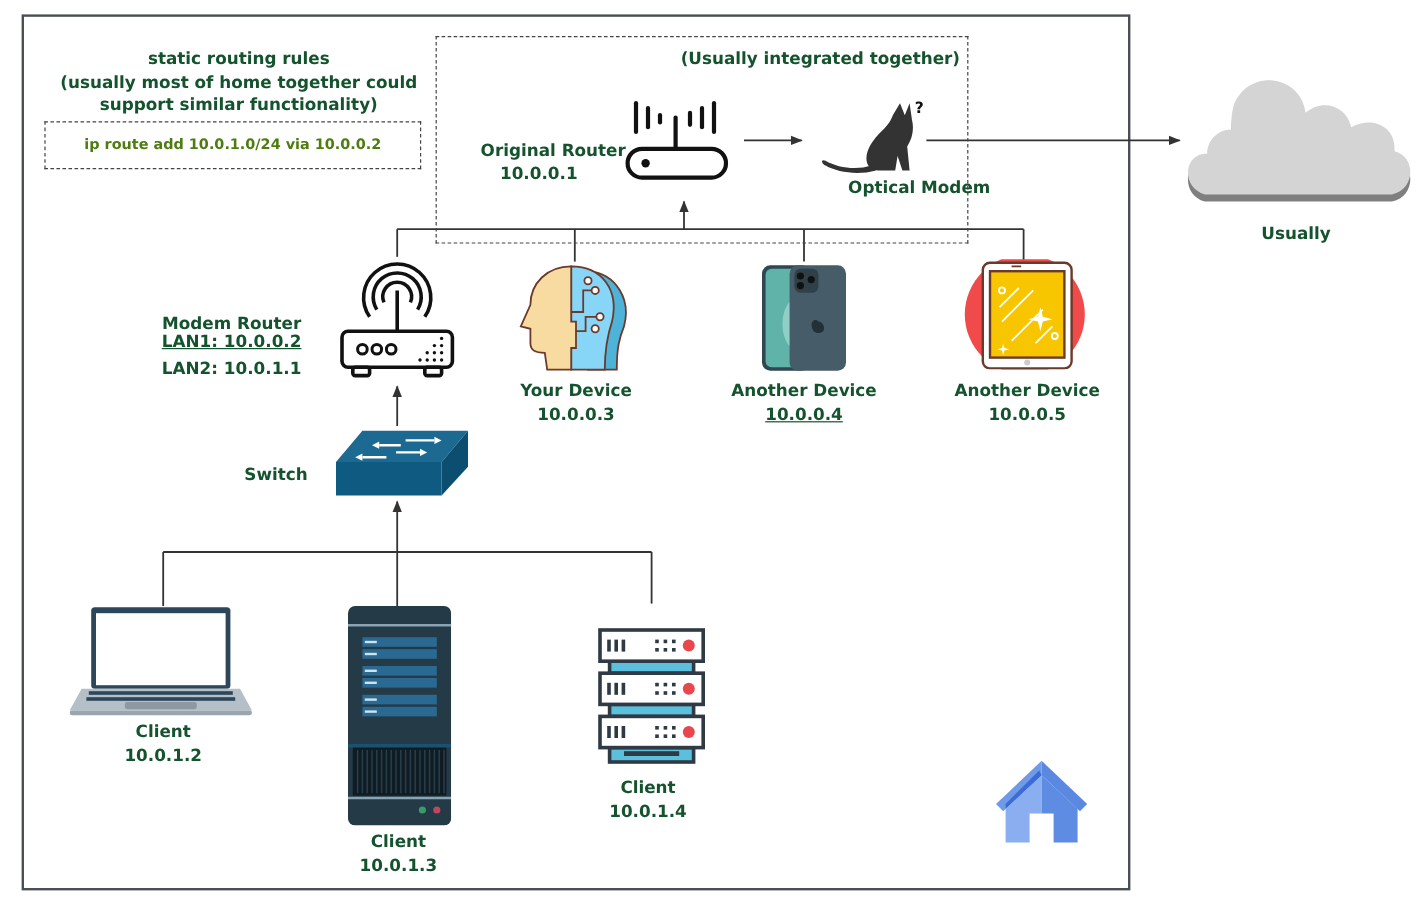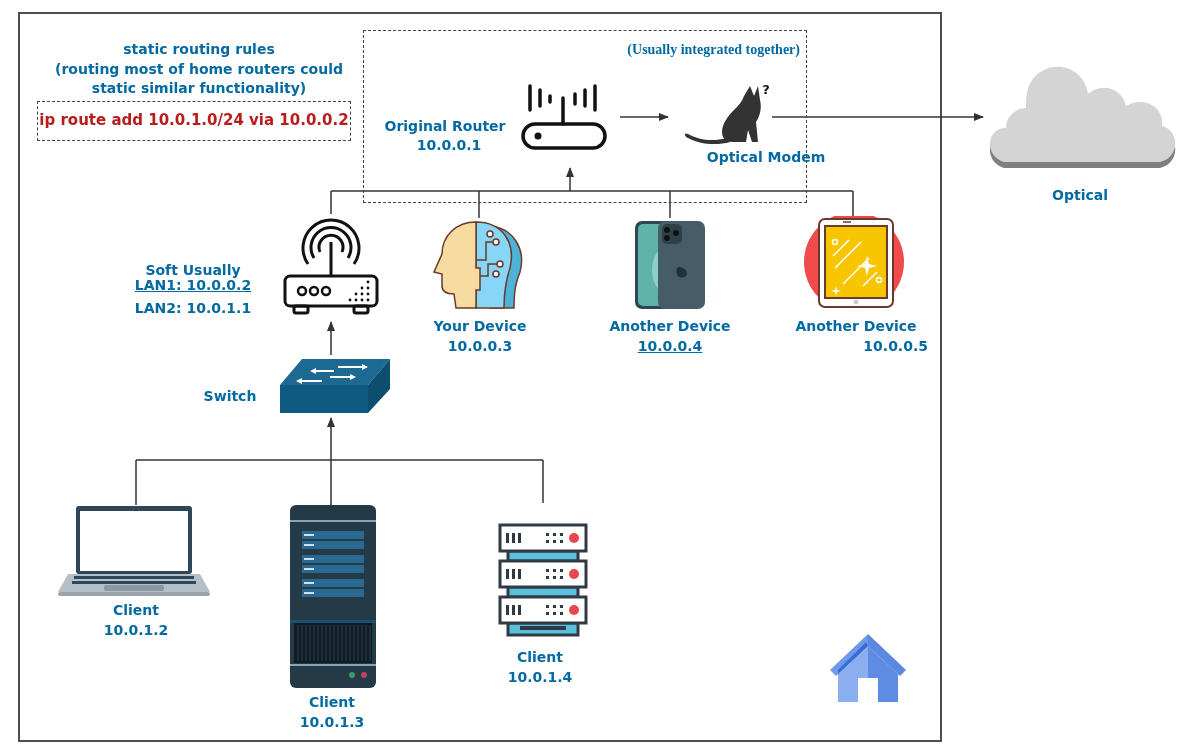--- a/index.html
+++ b/index.html
@@ -2,22 +2,22 @@
 <html><head>
 <meta charset="utf-8">
 <style>
   html, body { margin: 0; padding: 0; background: #ffffff; }
   body { width: 1186px; height: 755px; position: relative; overflow: hidden;
          font-family: "DejaVu Sans", sans-serif; color: #333333; }
   .frame { position: absolute; left: 18px; top: 12px; width: 924px; height: 730px;
            border: 2px solid #4a4f55; box-sizing: border-box; }
   .dash-box { position: absolute; border: 1.5px dashed #444; box-sizing: border-box; }
   .lbl { position: absolute; font-weight: bold; font-size: 14px; text-align: center;
-         line-height: 19px; color: #0369a1; white-space: nowrap; }
-  .cmd { color: #b91c1c; font-size: 15px; }
+         line-height: 19px; color: #14532d; white-space: nowrap; }
+  .cmd { color: #4d7c0f; font-size: 12px; }
   svg.wires { position: absolute; left: 0; top: 0; }
   .icon { position: absolute; }
 </style>
 </head>
 <body>
 
 <div class="frame"></div>
 
 <svg class="wires" width="1186" height="755">
   <defs>
@@ -39,29 +39,29 @@
 
   <line x1="331" y1="355" x2="331" y2="322" stroke="#333" stroke-width="1.5" marker-end="url(#arr)"></line>
 
   <line x1="331" y1="505" x2="331" y2="418" stroke="#333" stroke-width="1.5" marker-end="url(#arr)"></line>
   <line x1="136" y1="460" x2="543" y2="460" stroke="#333" stroke-width="1.5"></line>
   <line x1="136" y1="460" x2="136" y2="505" stroke="#333" stroke-width="1.5"></line>
   <line x1="543" y1="460" x2="543" y2="503" stroke="#333" stroke-width="1.5"></line>
 </svg>
 
 <div class="lbl" style="left:30px; top:40px; width:338px;">static routing rules</div>
-<div class="lbl" style="left:30px; top:60px; width:338px;">(routing most of home routers could</div>
-<div class="lbl" style="left:30px; top:79px; width:338px;">static similar functionality)</div>
+<div class="lbl" style="left:30px; top:60px; width:338px;">(usually most of home together could</div>
+<div class="lbl" style="left:30px; top:79px; width:338px;">support similar functionality)</div>
 <div class="dash-box" style="left:37px; top:101px; width:314px; height:40px;"></div>
 <div class="lbl cmd" style="left:37px; top:111px; width:314px;">ip route add 10.0.1.0/24 via 10.0.0.2</div>
 
 <div class="dash-box" style="left:363px; top:30px; width:444px; height:173px;"></div>
-<div class="lbl" style="left:560px; top:40px; width:240px; text-align:right;font-family:Liberation Serif, serif;">(Usually integrated together)</div>
-
-<div class="lbl" style="left:380px; top:117px; width:130px;">Original Router</div>
+<div class="lbl" style="left:560px; top:40px; width:240px; text-align:right;">(Usually integrated together)</div>
+
+<div class="lbl" style="left:396px; top:117px; width:130px;">Original Router</div>
 <div class="lbl" style="left:384px; top:136px; width:130px;">10.0.0.1</div>
 <svg class="icon" style="left:520px; top:82px;" width="95" height="70" viewBox="0 0 95 70">
   <g stroke="#111" stroke-width="3.5" stroke-linecap="round" fill="none">
     <line x1="10" y1="4" x2="10" y2="28"></line>
     <line x1="20" y1="8" x2="20" y2="24"></line>
     <line x1="30" y1="14" x2="30" y2="20"></line>
     <line x1="43" y1="16" x2="43" y2="42"></line>
     <line x1="55" y1="12" x2="55" y2="22"></line>
     <line x1="65" y1="8" x2="65" y2="24"></line>
     <line x1="75" y1="4" x2="75" y2="28"></line>
@@ -74,23 +74,23 @@
   <path fill="#333" d="M68,2 L72,12 L76,2 L78,16 C80,24 78,32 74,38 L76,58 L70,58 L66,46 L64,58 L50,58 C44,58 40,54 40,48 C40,40 46,32 52,26 C56,22 60,18 62,12 Z"></path>
   <path fill="#333" d="M44,54 C32,58 16,56 6,50 C2,48 2,52 6,54 C16,60 34,62 48,58 Z"></path>
   <text x="84" y="10" font-family="DejaVu Sans, sans-serif" font-weight="bold" font-size="13" fill="#111" text-anchor="middle">?</text>
 </svg>
 <div class="lbl" style="left:696px; top:148px; width:140px;">Optical Modem</div>
 
 <svg class="icon" style="left:984px; top:54px;" width="196" height="128" viewBox="0 0 196 128">
   <path fill="#7f7f7f" d="M22,80 C2,80 0,108 20,114 L176,114 C196,110 196,82 178,78 C180,58 160,48 142,58 C138,40 118,34 104,46 C100,14 56,8 44,40 C42,48 42,54 42,60 C30,60 22,70 22,80 Z"></path>
   <path fill="#d4d4d4" d="M22,74 C2,74 0,102 20,108 L176,108 C196,104 196,76 178,72 C180,52 160,42 142,52 C138,34 118,28 104,40 C100,8 56,2 44,34 C42,42 42,48 42,54 C30,54 22,64 22,74 Z"></path>
 </svg>
-<div class="lbl" style="left:1020px; top:186px; width:120px;">Optical</div>
-
-<div class="lbl" style="left:128px; top:261px; width:130px;">Soft Usually</div>
+<div class="lbl" style="left:1020px; top:186px; width:120px;">Usually</div>
+
+<div class="lbl" style="left:128px; top:261px; width:130px;">Modem Router</div>
 <div class="lbl" style="left:128px; top:276px; width:130px;text-decoration:underline;">LAN1: 10.0.0.2</div>
 <div class="lbl" style="left:128px; top:299px; width:130px;">LAN2: 10.0.1.1</div>
 <svg class="icon" style="left:280px; top:218px;" width="102" height="98" viewBox="0 0 102 98">
   <g fill="none" stroke="#111" stroke-width="3">
     <path d="M40,34 A12,12 0 1 1 62,34"></path>
     <path d="M34,40 A20,20 0 1 1 68,40"></path>
     <path d="M28,46 A28,28 0 1 1 74,46"></path>
     <line x1="51" y1="24" x2="51" y2="58"></line>
     <rect x="5" y="58" width="92" height="30" rx="5"></rect>
     <rect x="14" y="88" width="14" height="7" rx="2"></rect>
@@ -154,21 +154,21 @@
     <line x1="32" y1="52" x2="58" y2="26"></line>
     <line x1="40" y1="68" x2="66" y2="42"></line>
     <line x1="60" y1="70" x2="74" y2="56"></line>
     <circle cx="32" cy="26" r="2.5"></circle>
       <circle cx="76" cy="64" r="2.5"></circle>
   </g>
   <path d="M62,48 l2,-8 l2,8 l8,2 l-8,2 l-2,8 l-2,-8 l-8,-2 Z" fill="#fff"></path>
   <path d="M32,74 l1,-4 l1,4 l4,1 l-4,1 l-1,4 l-1,-4 l-4,-1 Z" fill="#fff"></path>
 </svg>
 <div class="lbl" style="left:784px; top:317px; width:144px;">Another Device</div>
-<div class="lbl" style="left:784px; top:337px; width:144px;text-align:right;">10.0.0.5</div>
+<div class="lbl" style="left:784px; top:337px; width:144px;">10.0.0.5</div>
 
 <div class="lbl" style="left:190px; top:387px; width:80px;">Switch</div>
 <svg class="icon" style="left:278px; top:357px;" width="112" height="58" viewBox="0 0 112 58">
   <polygon points="24,2 112,2 90,28 2,28" fill="#1c6a92"></polygon>
   <polygon points="2,28 90,28 90,56 2,56" fill="#0e5a80"></polygon>
   <polygon points="90,28 112,2 112,32 90,56" fill="#0b4e70"></polygon>
   <g stroke="#ffffff" stroke-width="2" fill="#ffffff">
     <line x1="60" y1="10" x2="84" y2="10"></line>
       <polygon points="84,7 90,10 84,13" stroke="none"></polygon>
     <line x1="38" y1="14" x2="56" y2="14"></line>

